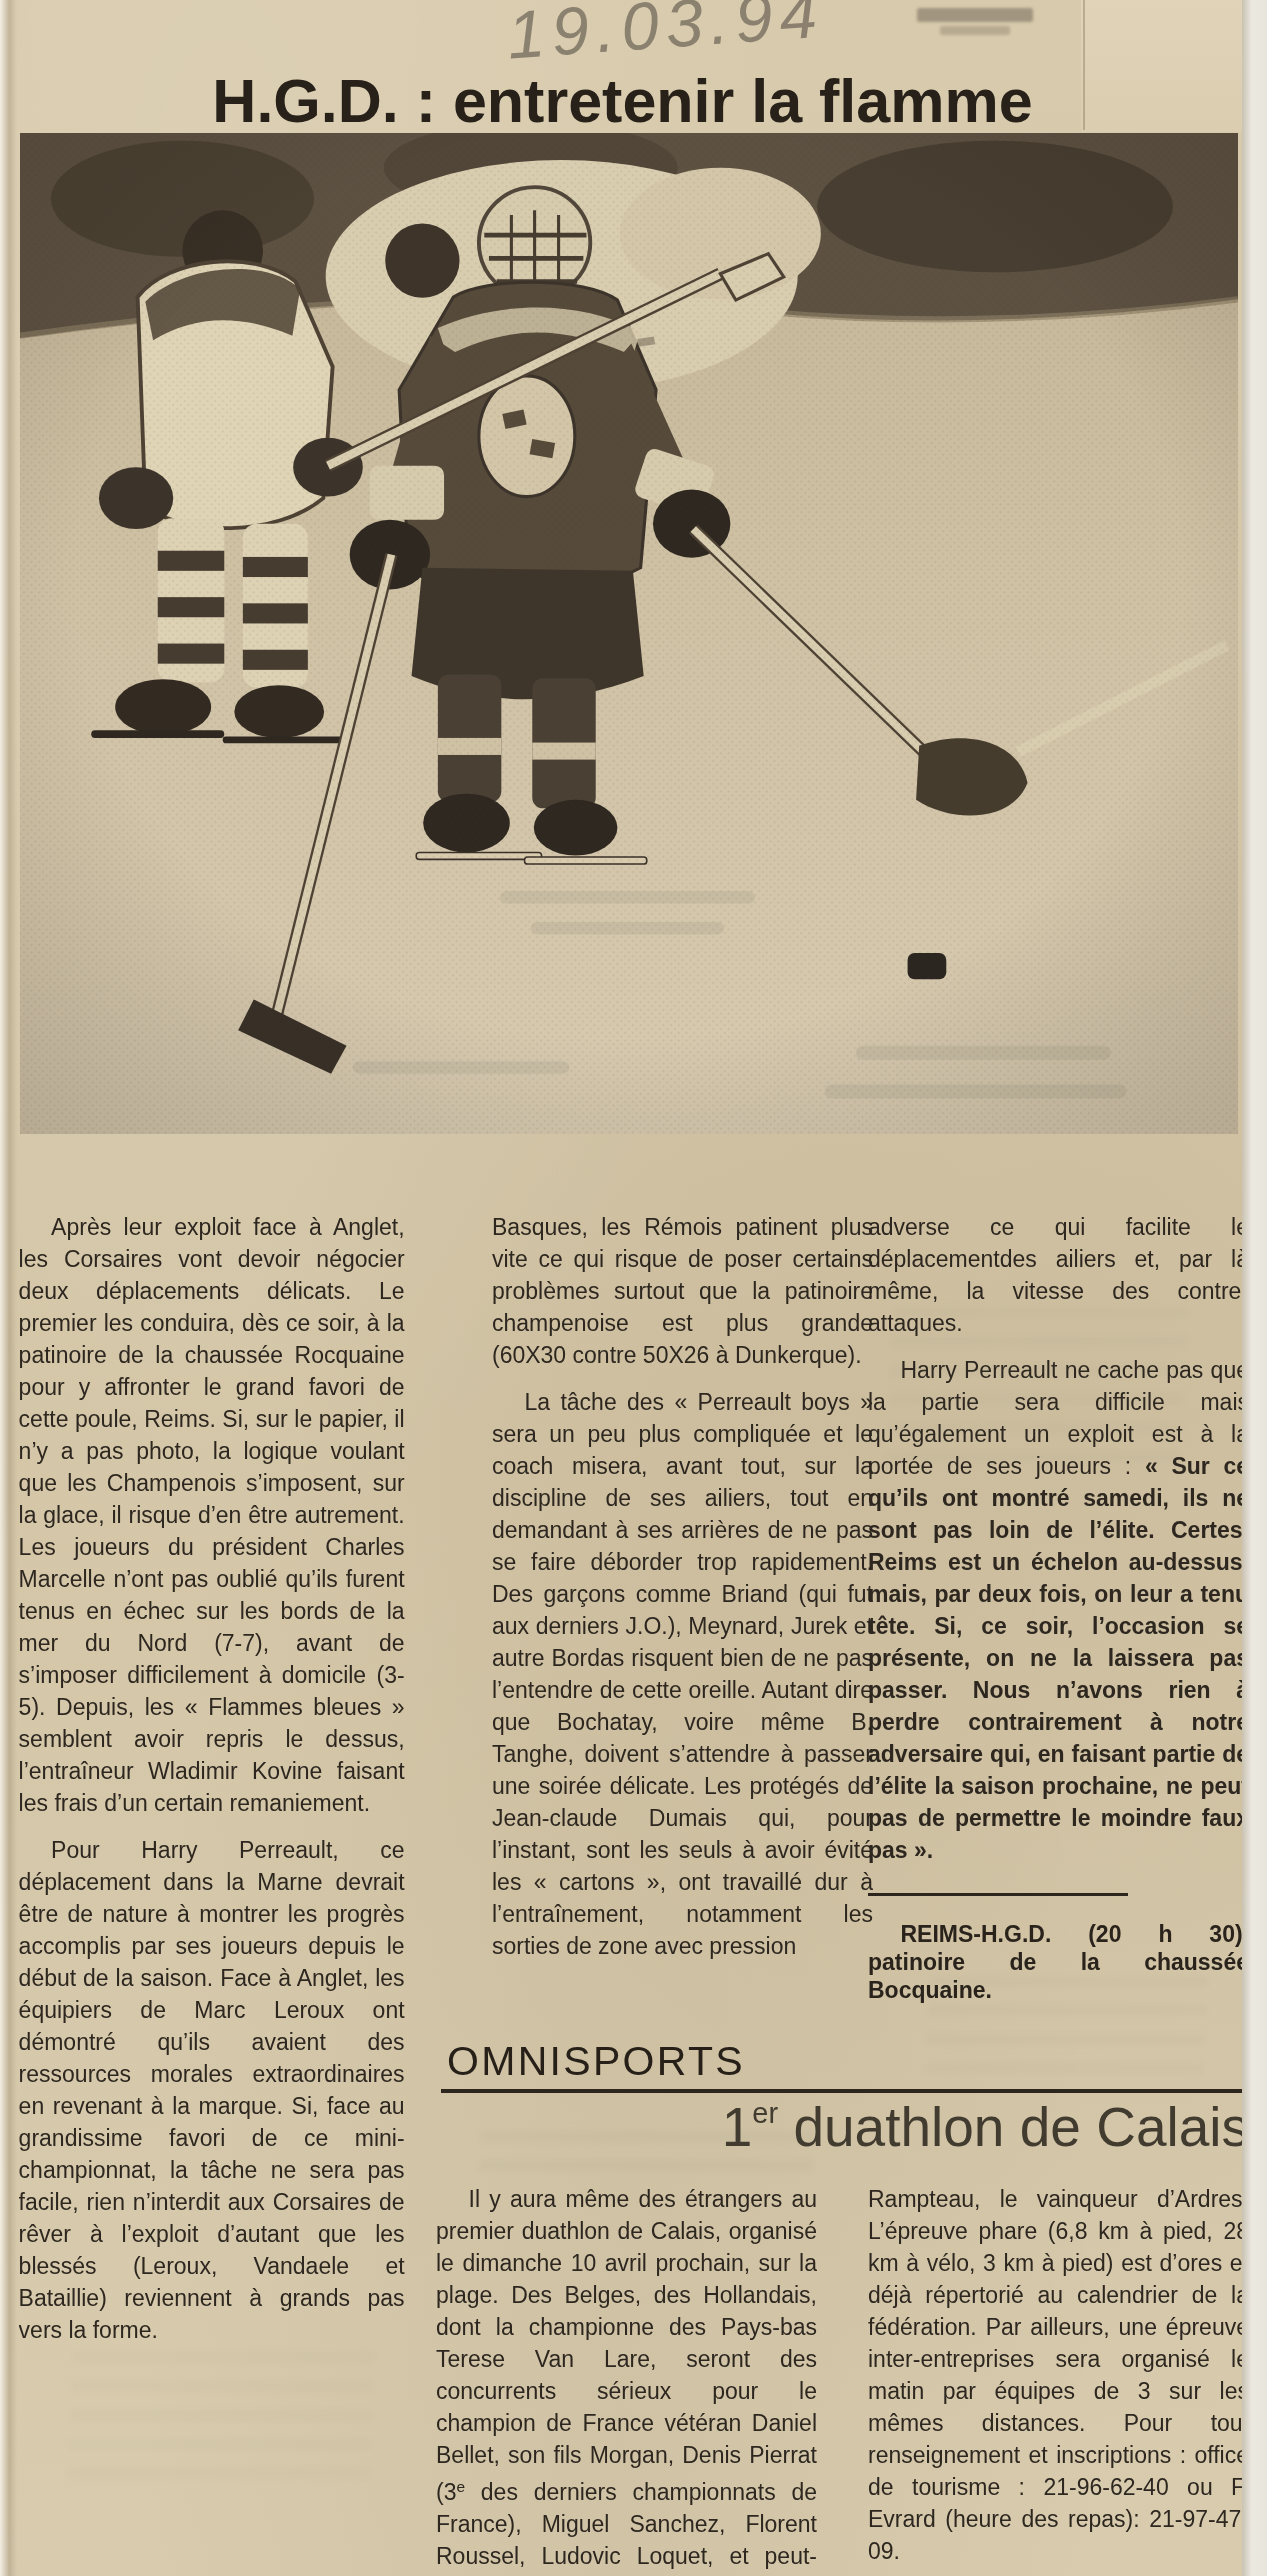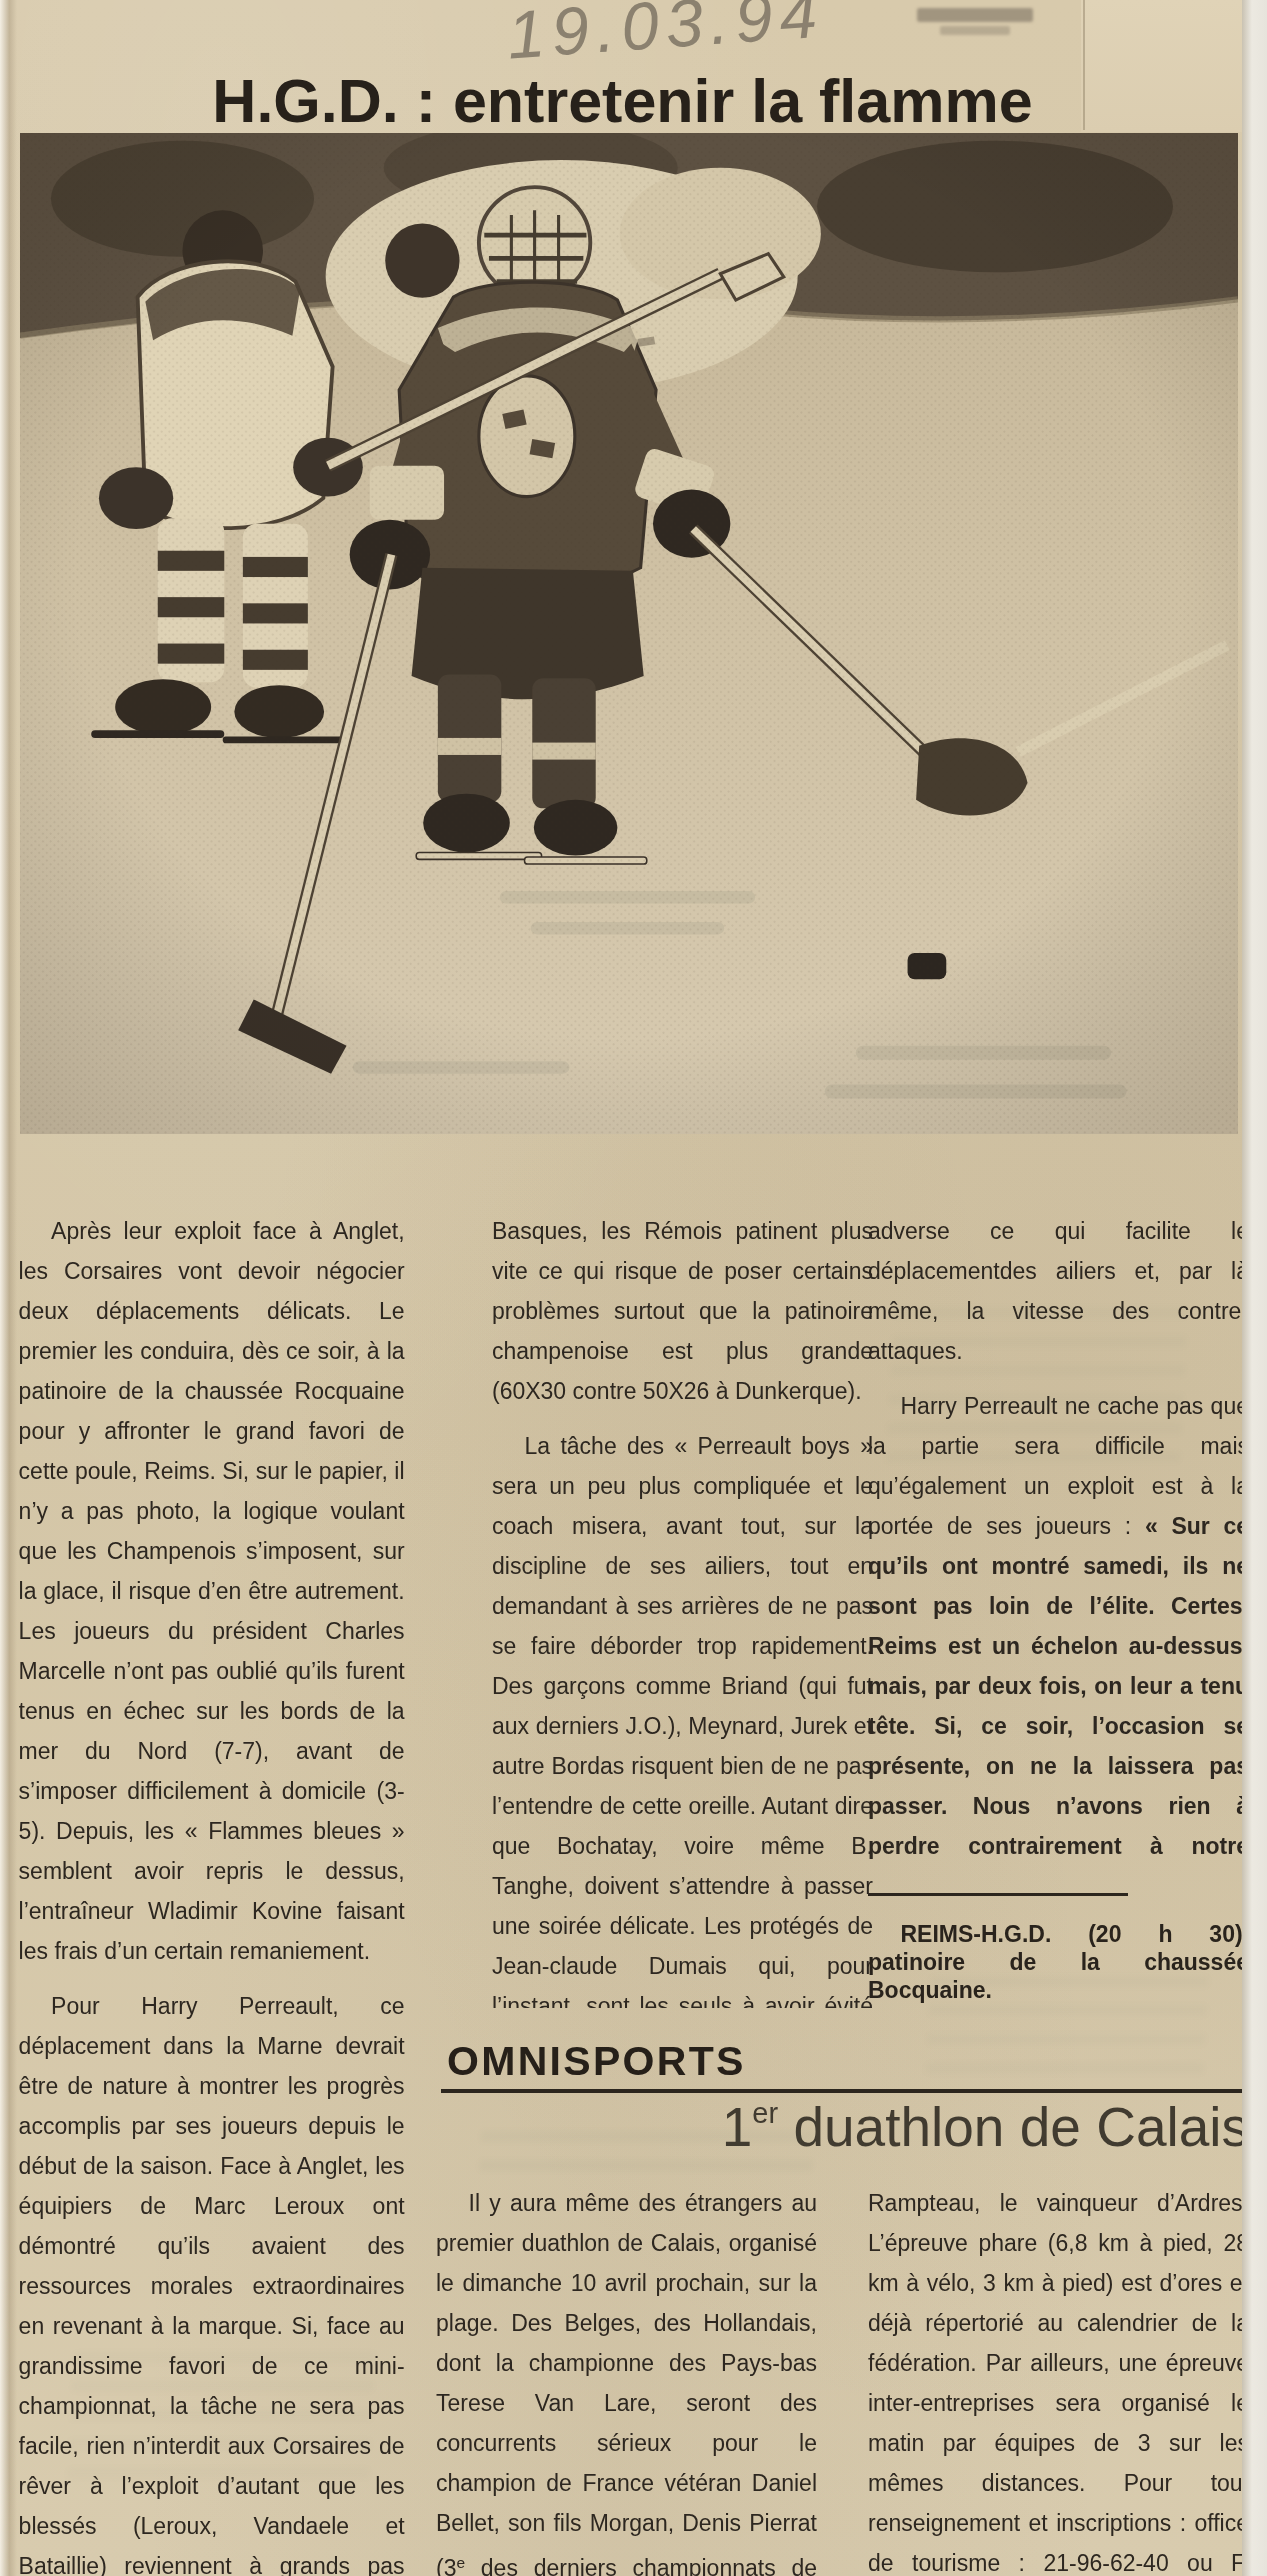--- a/index.html
+++ b/index.html
@@ -45,38 +45,38 @@
     position:absolute;left:20px;top:133px;width:1218px;height:1001px;
     background:#cfc1a3;box-shadow:0 0 0 0.8px rgba(90,75,50,.25) inset;
   }
   .photo svg{display:block;width:100%;height:100%;}
 
   .caption{
     position:absolute;left:43px;top:1154px;width:1176px;margin:0;
     font-size:25.5px;font-weight:bold;font-style:italic;color:#262019;
   }
 
-  .col{position:absolute;font-size:23px;line-height:40px;text-align:justify;color:#2d2720;}
+  .col{position:absolute;font-size:23px;line-height:32px;text-align:justify;color:#2d2720;}
   .col p{margin:0 0 14.7px 0;}
   .col p.indent{text-indent:32.5px;}
   .col1{left:18.6px;top:1211px;width:386px;height:1365px;overflow:hidden;}
   .col2{left:446px;top:1211px;width:381px;height:797px;overflow:hidden;margin-left:46px;}
   .col3{left:868px;top:1211px;width:381px;height:665px;overflow:hidden;}
   .quote{font-weight:bold;}
 
   .rule{position:absolute;background:#2c261e;}
   .rule-short{left:868px;top:1893px;width:260px;height:3.1px;}
   .match-info{
     position:absolute;left:868px;top:1920px;width:381px;margin:0;
     font-size:23px;line-height:28px;font-weight:bold;text-indent:32.5px;text-align:justify;color:#29231c;
   }
 
   .omnisports{
     position:absolute;left:447px;top:2038px;
-    font-size:41px;font-weight:bold;letter-spacing:2.3px;color:#262019;
+    font-size:41px;font-weight:normal;letter-spacing:2.3px;color:#262019;
   }
   .rule-long{left:441px;top:2089px;width:805px;height:3.9px;}
 
   .duathlon-headline{
     position:absolute;left:446px;top:2095px;width:803px;margin:0;
     text-align:right;font-size:55px;font-weight:normal;color:#413b30;
   }
   .duathlon-headline sup{font-size:29px;vertical-align:23px;}
   .dcol1{left:436px;top:2183px;width:381px;height:393px;overflow:hidden;}
   .dcol2{left:868px;top:2183px;width:381px;height:393px;overflow:hidden;}

